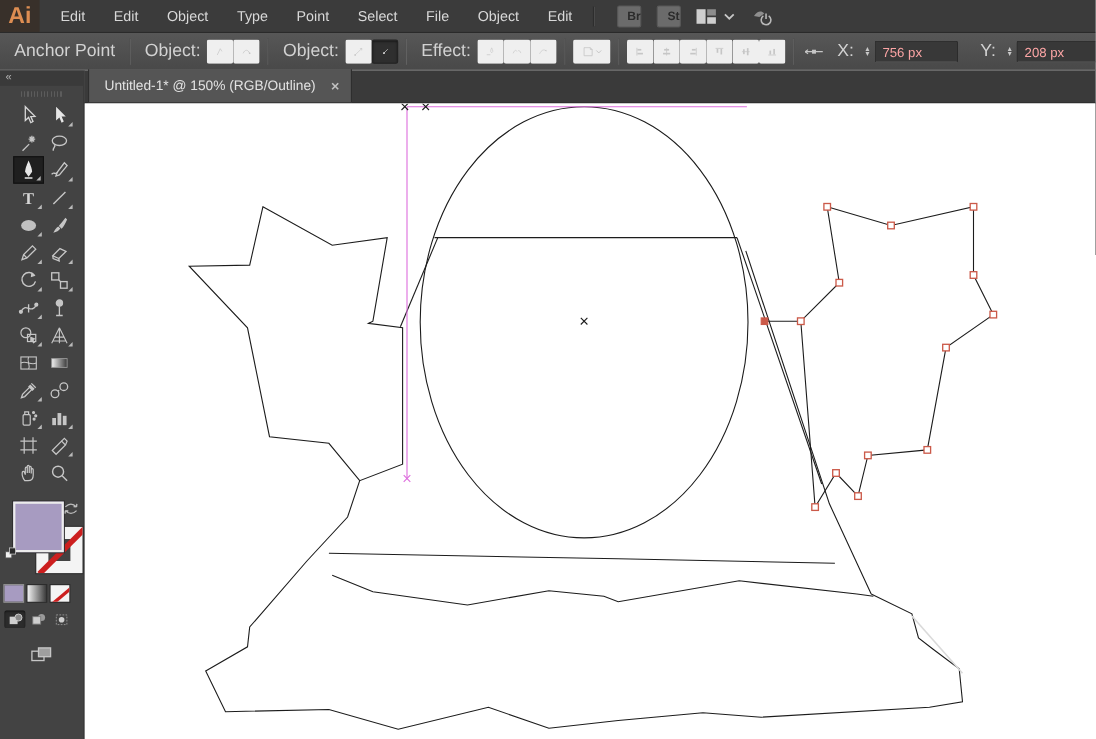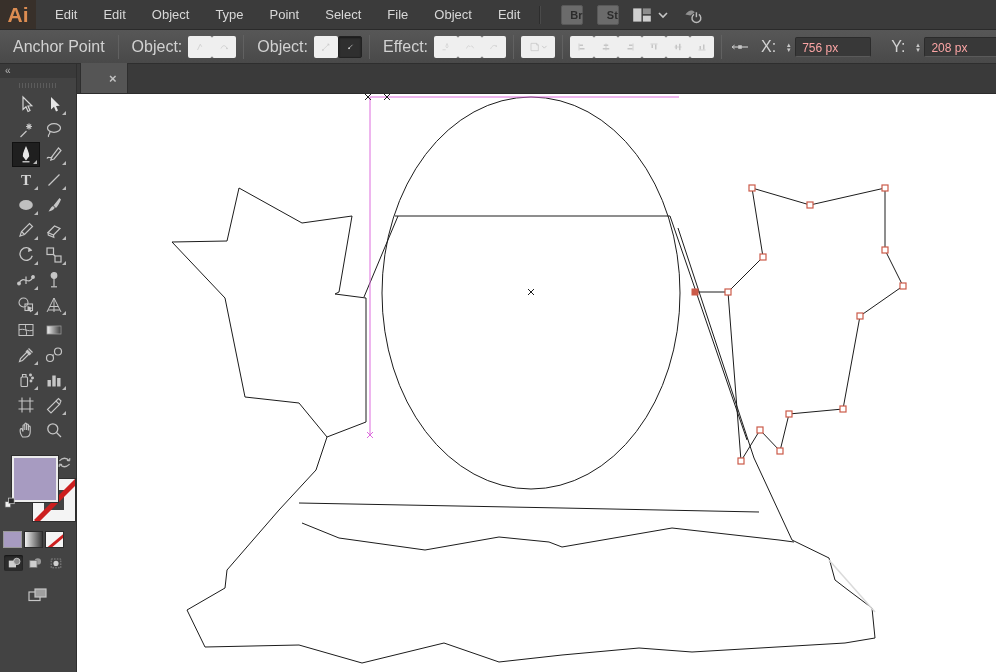--- a/index.html
+++ b/index.html
@@ -690,20 +690,21 @@
       <div class="screen-btn">
           <svg width="26" height="20">
             <use href="#ic-screen-mode"></use>
           </svg>
         </div>
     </aside>
 
     <div class="rightcol">
       <div class="tabbar">
         <div class="tab">
+          <span class="tab-title">Untitled-1* @ 150% (RGB/Outline)</span>
           <span class="tab-close">×</span>
         </div>
       </div>
       <main class="canvas">
         <svg id="art" width="921" height="578" viewBox="75 94 921 578" xmlns="http://www.w3.org/2000/svg">
             <ellipse cx="529" cy="293" rx="149" ry="196" class="p-ink"></ellipse>
             <polyline points="393,216 668,216" class="p-ink"></polyline>
             <polygon points="237,188 300,223 350,216 337,292 333,294 364,298 364,422 325,437 297,403 243,397 223,298 170,242 225,241" class="p-ink"></polygon>
             <polygon points="750,188 808,205 883,188 883,250 901,286 858,316 841,409 787,414 778,451 758,430 739,461 726,292 761,257" class="p-ink"></polygon>
             <polyline points="693,292 726,292" class="p-ink"></polyline>

